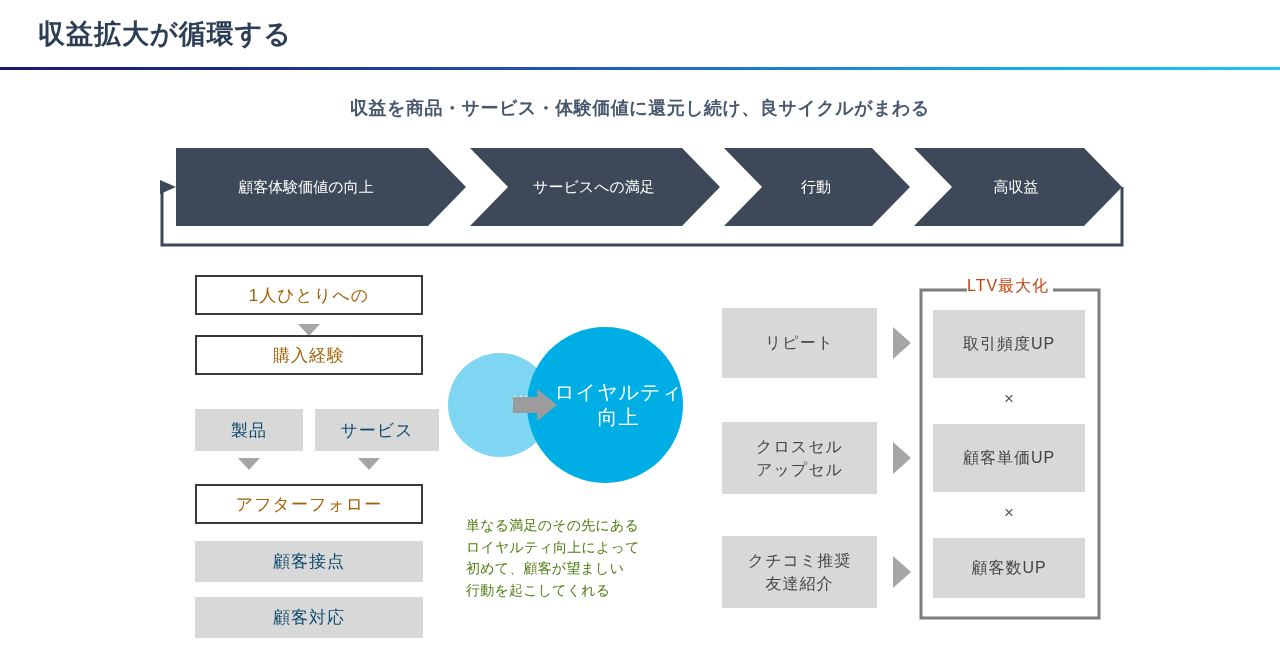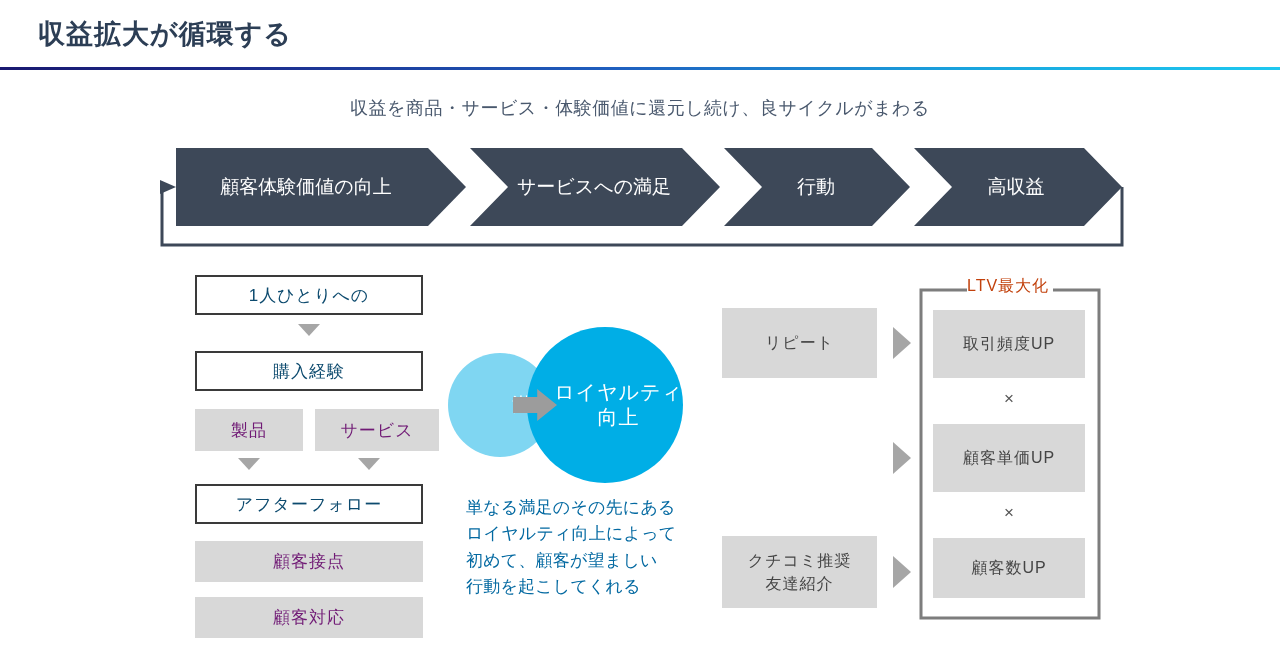--- a/index.html
+++ b/index.html
@@ -18,30 +18,30 @@
     font-size:27px;font-weight:bold;color:#2c3e55;
     letter-spacing:1px;white-space:nowrap;
   }
   .title-rule{
     position:absolute;left:0;top:67px;width:1280px;height:3px;
     background:linear-gradient(90deg,#191970 0%,#1b2a8a 18%,#1f5fbf 48%,#19a9e0 78%,#1ec8f0 100%);
   }
   .subtitle{
     position:absolute;left:0;top:96px;width:1280px;
     text-align:center;
-    font-size:18px;font-weight:normal;color:#49586d;
+    font-size:18px;font-weight:bold;color:#49586d;
     letter-spacing:0.5px;
   }
 
   
   .chevron{
     position:absolute;height:78px;
     background:#3d4858;
     color:#ffffff;
-    font-size:19px;
+    font-size:15px;
     display:flex;align-items:center;justify-content:center;
     box-sizing:border-box;
   }
   .chev-1{left:176px;top:148px;width:290px;
     clip-path:polygon(0 0, calc(100% - 38px) 0, 100% 50%, calc(100% - 38px) 100%, 0 100%);}
   .chev-2{left:470px;top:148px;width:250px;
     clip-path:polygon(0 0, calc(100% - 38px) 0, 100% 50%, calc(100% - 38px) 100%, 0 100%, 38px 50%);}
   .chev-3{left:724px;top:148px;width:186px;
     clip-path:polygon(0 0, calc(100% - 38px) 0, 100% 50%, calc(100% - 38px) 100%, 0 100%, 38px 50%);}
   .chev-4{left:914px;top:148px;width:208px;
@@ -51,24 +51,24 @@
   .chev-3 .lbl{padding-left:20px;padding-right:22px;}
   .chev-4 .lbl{padding-left:20px;padding-right:24px;}
 
   
   .loop-svg{position:absolute;left:0;top:0;width:1280px;height:654px;pointer-events:none;}
 
   
   .lbox{
     position:absolute;box-sizing:border-box;
     display:flex;align-items:center;justify-content:center;
-    font-size:17px;color:#0c4a6e;letter-spacing:1px;
+    font-size:17px;color:#a16207;letter-spacing:1px;
   }
   .lbox.outline{background:#ffffff;border:2px solid #3a3a3a;}
-  .lbox.filled{background:#d8d8d8;border:none;color:#701a75;}
+  .lbox.filled{background:#d8d8d8;border:none;color:#0c4a6e;}
 
   .tri{
     position:absolute;width:0;height:0;
     border-left:11px solid transparent;
     border-right:11px solid transparent;
     border-top:12px solid #a6a6a6;
   }
 
   
   .circ{
@@ -78,22 +78,22 @@
   }
   .circ-small{width:104px;height:104px;background:#7fd6f2;left:448px;top:353px;font-size:19px;letter-spacing:1px;justify-content:flex-end;}
   .circ-big{width:156px;height:156px;background:#00aee6;left:527px;top:327px;font-size:20px;letter-spacing:1px;justify-content:flex-end;}
   .mid-arrow{
     position:absolute;left:513px;top:389px;width:44px;height:32px;
     background:#9c9c9c;
     clip-path:polygon(0 25%, 55% 25%, 55% 0, 100% 50%, 55% 100%, 55% 75%, 0 75%);
     z-index:5;
   }
   .circ-caption{
-    position:absolute;left:466px;top:495px;width:220px;
-    font-size:17px;color:#0369a1;line-height:1.55;letter-spacing:0.2px;
+    position:absolute;left:466px;top:515px;width:220px;
+    font-size:14px;color:#4d7c0f;line-height:1.55;letter-spacing:0.2px;
   }
 
   
   .rbox{
     position:absolute;box-sizing:border-box;
     background:#d8d8d8;color:#444;
     display:flex;align-items:center;justify-content:center;
     text-align:center;font-size:16px;line-height:1.45;letter-spacing:1px;
   }
   .rtri{
@@ -135,21 +135,21 @@
   <div class="chevron chev-3">
     <span class="lbl">行動</span>
   </div>
   <div class="chevron chev-4">
     <span class="lbl">高収益</span>
   </div>
 
   <div class="lbox outline" style="left:195px;top:275px;width:228px;height:40px;">1人ひとりへの</div>
   <div class="tri" style="left:298px;top:324px;"></div>
 
-  <div class="lbox outline" style="left:195px;top:351px;width:228px;height:40px;">購入経験</div>
+  <div class="lbox outline" style="left:195px;top:335px;width:228px;height:40px;">購入経験</div>
 
   <div class="lbox filled" style="left:195px;top:409px;width:108px;height:42px;">製品</div>
   <div class="lbox filled" style="left:315px;top:409px;width:124px;height:42px;text-align:center;">サービス</div>
 
   <div class="tri" style="left:238px;top:458px;"></div>
   <div class="tri" style="left:358px;top:458px;"></div>
 
   <div class="lbox outline" style="left:195px;top:484px;width:228px;height:40px;">アフターフォロー</div>
 
   <div class="lbox filled" style="left:195px;top:541px;width:228px;height:41px;">顧客接点</div>
@@ -170,20 +170,26 @@
     <div>ロイヤルティ向上によって</div>
     <div>初めて、顧客が望ましい</div>
     <div>行動を起こしてくれる</div>
   </div>
 
   <div class="rbox" style="left:722px;top:308px;width:155px;height:70px;">
     <span>リピート</span>
   </div>
   <div class="rtri" style="left:893px;top:327px;"></div>
 
+  <div class="rbox" style="left:722px;top:422px;width:155px;height:72px;">
+    <span>
+      <span>クロスセル</span><br>
+      <span>アップセル</span>
+    </span>
+  </div>
   <div class="rtri" style="left:893px;top:442px;"></div>
 
   <div class="rbox" style="left:722px;top:536px;width:155px;height:72px;">
     <span>
       <span>クチコミ推奨</span><br>
       <span>友達紹介</span>
     </span>
   </div>
   <div class="rtri" style="left:893px;top:556px;"></div>
 

